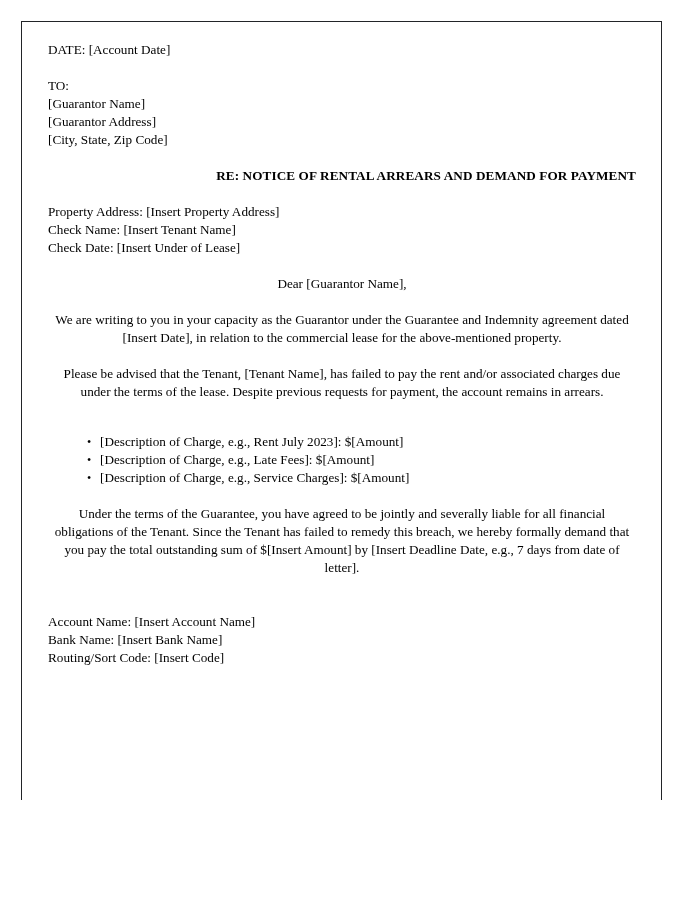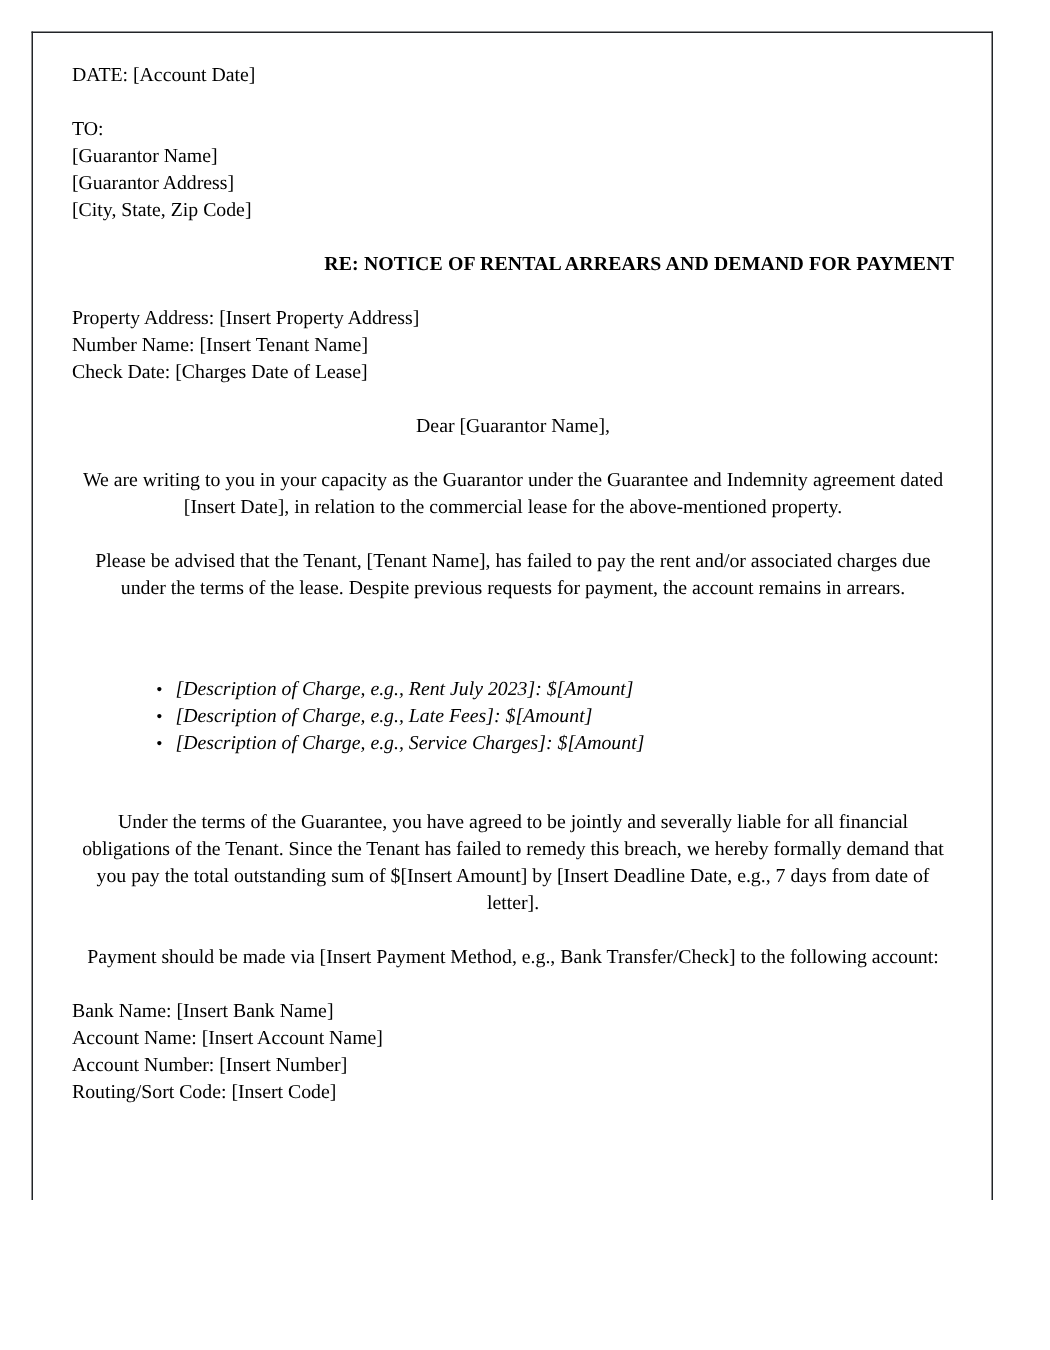--- a/index.html
+++ b/index.html
@@ -64,24 +64,23 @@
     letter-spacing: 0.1px;
     text-align: right;
   }
 
   p.para {
     margin: 0;
     text-align: center;
   }
 
   ul.charges {
-    margin: 17px;
+    margin: 0;
     padding: 0 0 0 39px;
     list-style: none;
-    font-style: italic;
   }
   ul.charges li {
     position: relative;
     padding-left: 13px;
     line-height: 18px;
   }
   ul.charges li::before {
     content: "\2022";
     position: absolute;
     left: 0;
@@ -115,26 +114,26 @@
   <div class="blk line heading">RE: NOTICE OF RENTAL ARREARS AND DEMAND FOR PAYMENT</div>
 
   <div class="gap"></div>
 
   <div class="blk">
     <div class="line">
       <span class="b">Property Address:</span>
       <span>[Insert Property Address]</span>
     </div>
     <div class="line">
-      <span class="b">Number Name:</span>
+      <span class="b">Check Name:</span>
       <span>[Insert Tenant Name]</span>
     </div>
     <div class="line">
       <span class="b">Check Date:</span>
-      <span>[Charges Date of Lease]</span>
+      <span>[Insert Under of Lease]</span>
     </div>
   </div>
 
   <div class="gap"></div>
 
   <p class="para">Dear [Guarantor Name],</p>
 
   <div class="gap"></div>
 
   <p class="para">We are writing to you in your capacity as the Guarantor under the Guarantee and Indemnity agreement dated [Insert Date], in relation to the commercial lease for the above-mentioned property.</p>
@@ -153,36 +152,31 @@
     <li>[Description of Charge, e.g., Late Fees]: $[Amount]</li>
     <li>[Description of Charge, e.g., Service Charges]: $[Amount]</li>
   </ul>
 
   <div class="gap"></div>
 
   <p class="para"><span>Under the terms of the Guarantee, you have agreed to be jointly and severally liable for all financial obligations of the Tenant. Since the Tenant has failed to remedy this breach, we hereby formally demand that you pay the total outstanding sum of </span><span class="b">$[Insert Amount]</span><span> by [Insert Deadline Date, e.g., 7 days from date of letter].</span></p>
 
   <div class="gap"></div>
 
-  <p class="para">Payment should be made via [Insert Payment Method, e.g., Bank Transfer/Check] to the following account:</p>
 
   <div class="gap"></div>
 
   <div class="blk">
     <div class="line">
-      <span class="b">Bank Name:</span>
-      <span>[Insert Bank Name]</span>
-    </div>
-    <div class="line">
       <span class="b">Account Name:</span>
       <span>[Insert Account Name]</span>
     </div>
     <div class="line">
-      <span class="b">Account Number:</span>
-      <span>[Insert Number]</span>
+      <span class="b">Bank Name:</span>
+      <span>[Insert Bank Name]</span>
     </div>
     <div class="line">
       <span class="b">Routing/Sort Code:</span>
       <span>[Insert Code]</span>
     </div>
   </div>
 
 </div>
 
 </body></html>

